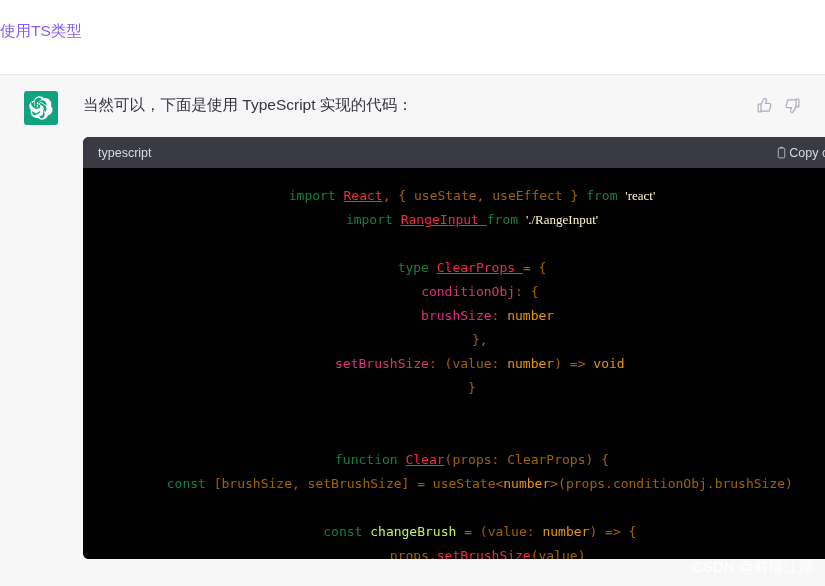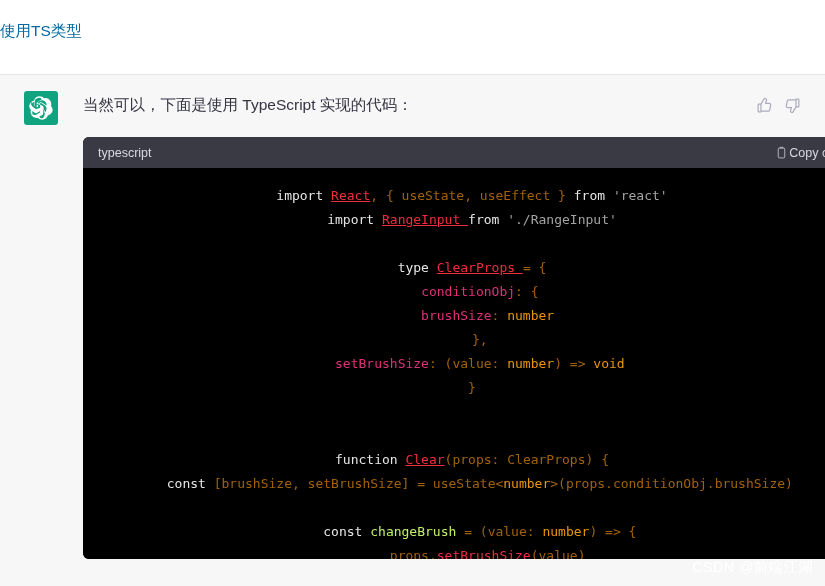--- a/index.html
+++ b/index.html
@@ -53,21 +53,21 @@
   }
   .avatar-bot svg { display: block; }
 
   .msg-body {
     flex: 1;
     min-width: 0;
     padding-right: 18px;
   }
   .user-text {
     font-size: 15.5px;
-    color: #0369a1;
+    color: #8b5cf6;
     line-height: 1.5;
     padding-top: 3px;
   }
 
   
   .turn-assistant {
     background: #f7f7f8;
     display: flex;
     align-items: flex-start;
     padding: 16px 0 0 0;
@@ -144,23 +144,23 @@
     line-height: 24px;
     color: #ffffff;
     white-space: pre;
     overflow: hidden;
     height: 391px;
     box-sizing: border-box;
   }
   .code-body .ln { display: block; height: 24px; }
 
   
-  .t-kw   { color: #e5e5e5; }
+  .t-kw   { color: #15803d; }
   .t-cls  { color: #f22c3d; text-decoration: underline; }
-  .t-str  { color: #a3a3a3; }
+  .t-str  { color: #fef9c3; font-family: Liberation Serif, serif; }
   .t-prop { color: #df3079; }
   .t-type { color: #e9950c; }
   .t-fn   { color: #bef264; }
   .t-plain{ color: #a16207; }
 
   
   .watermark {
     position: absolute;
     right: 12px;
     bottom: 9px;

